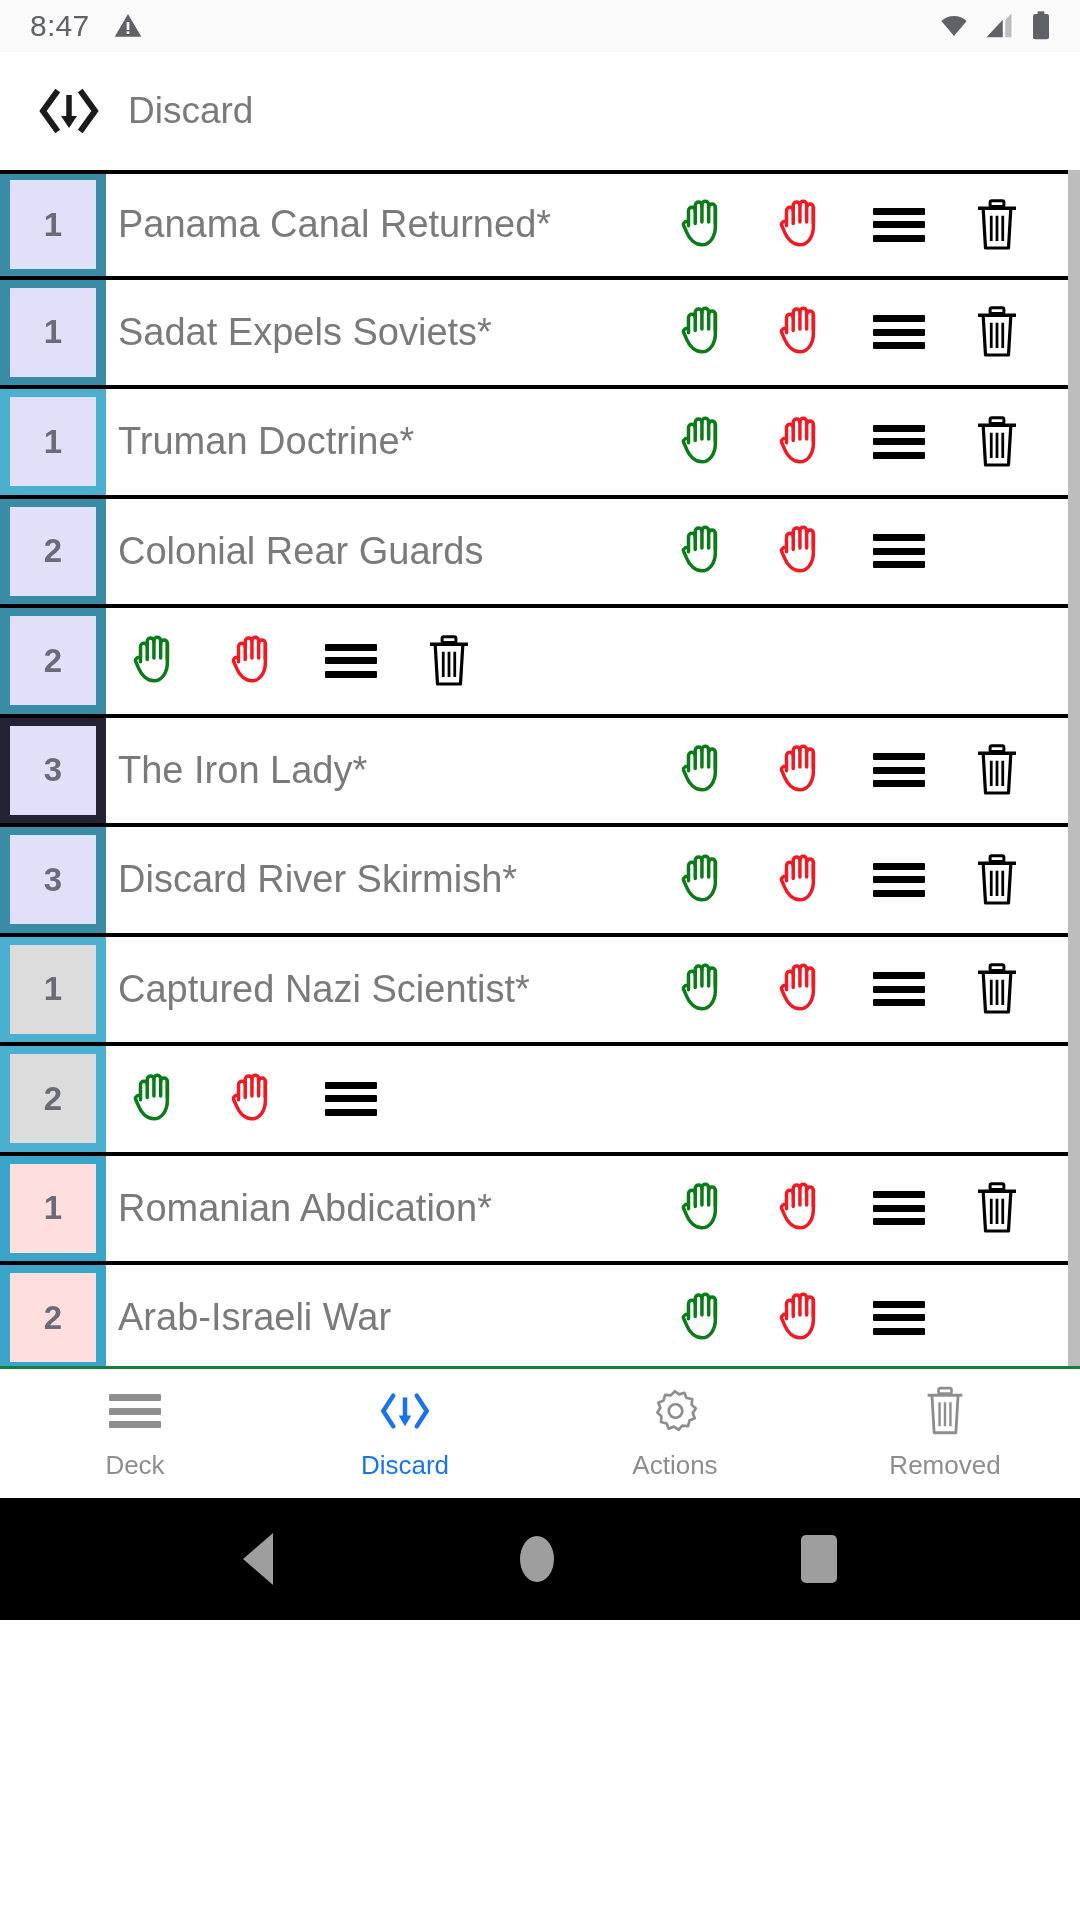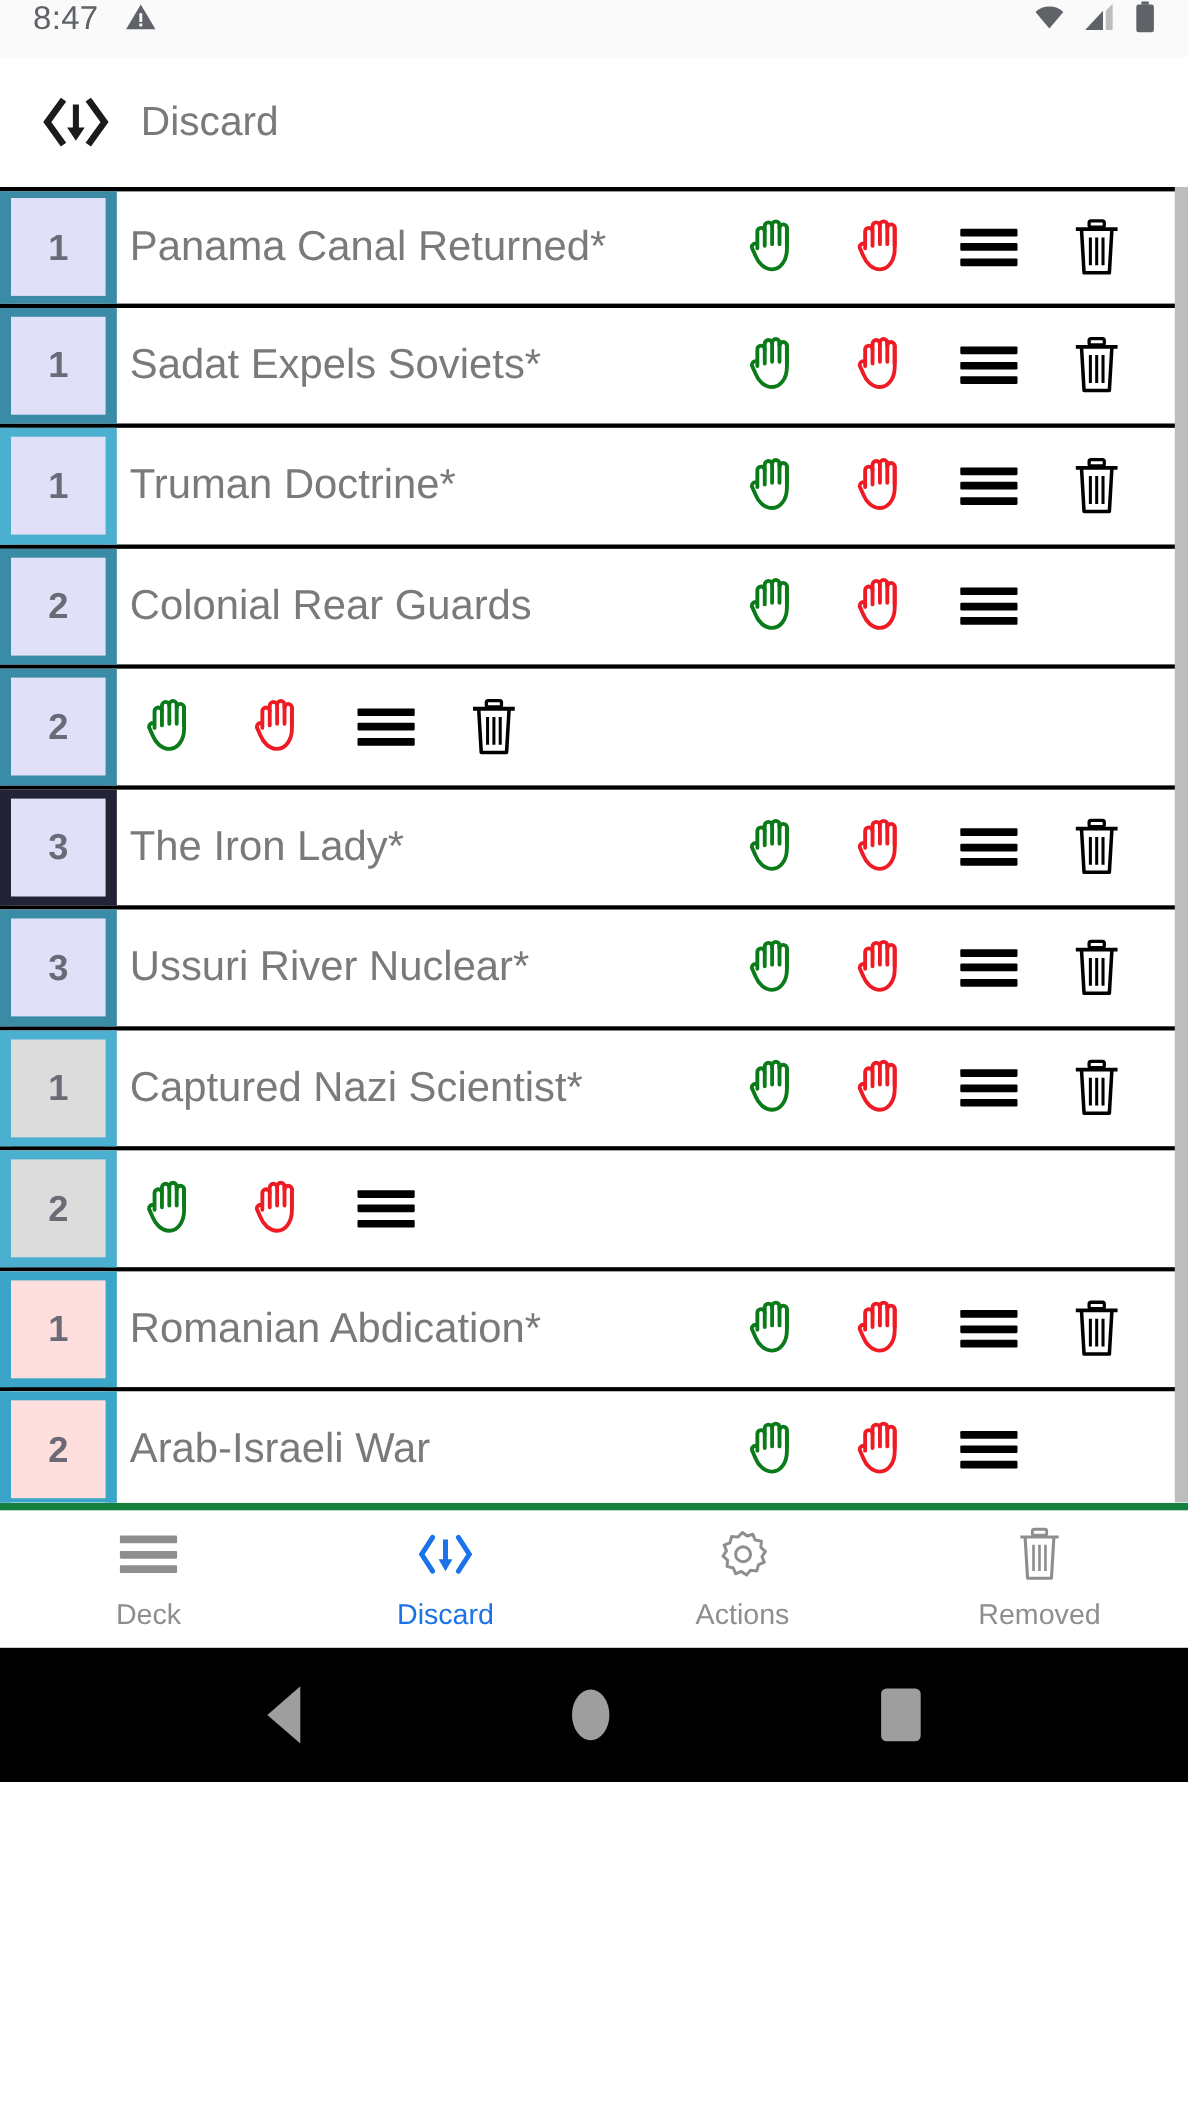--- a/index.html
+++ b/index.html
@@ -11,21 +11,21 @@
     background: #ffffff;
     overflow: hidden;
   }
 
   
   .status-bar {
     height: 52px;
     width: 100%;
     background: #fafafa;
     display: flex;
-    align-items: flex-start;
+    align-items: center;
     padding: 0 26px 0 30px;
     position: relative;
   }
   .status-time {
     font-size: 30px;
     color: #5f6368;
     letter-spacing: 0.3px;
   }
   .status-left-icons {
     display: flex;
@@ -152,21 +152,21 @@
     display: block;
     height: 7px;
     background: #000000;
     border-radius: 1px;
   }
 
   
   .bottom-nav {
     height: 132px;
     background: #ffffff;
-    border-top: 7px solid #15803d;
+    border-top: 3px solid #15803d;
     display: flex;
     align-items: stretch;
   }
   .nav-item {
     flex: 1;
     display: flex;
     flex-direction: column;
     align-items: center;
     justify-content: center;
     gap: 14px;
@@ -463,21 +463,21 @@
               <path d="M8 9 L10 43 H30 L32 9" stroke="#000" stroke-width="2.8" fill="none" stroke-linejoin="round"></path>
               <path d="M15 15 V37 M20 15 V37 M25 15 V37" stroke="#000" stroke-width="2.4"></path>
             </svg>
           </span>
         </div>
       </div>
       <div class="card-row">
         <div class="ops-badge" style="border-left-color:#3a8ba5;border-right-color:#3a8ba5;background:#3a8ba5;">
           <span class="ops-inner" style="background:#e0e0f8;">3</span>
         </div>
-        <div class="card-title">Ussuri River Nuclear*</div>
+        <div class="card-title">Discard River Skirmish*</div>
         <div class="card-actions">
           <span class="act-btn">
             <svg width="52" height="58" viewBox="0 0 34 38">
               <path d="M7.5 19.5 V9.5 a2.2 2.2 0 0 1 4.4 0 V6.2 a2.2 2.2 0 0 1 4.4 0 V5.6 a2.2 2.2 0 0 1 4.4 0 V7.4 a2.2 2.2 0 0 1 4.4 0 V20 c0 7-4 12-8.8 12 S8 28 6.4 24 l-2.2-5 a2.3 2.3 0 0 1 3.3-2.2 Z" fill="none" stroke="#0b7a19" stroke-width="2.3" stroke-linejoin="round" stroke-linecap="round"></path>
               <path d="M11.9 9.5 V18 M16.3 6.2 V17 M20.7 5.6 V17 M25.1 7.4 V18" fill="none" stroke="#0b7a19" stroke-width="2.3" stroke-linecap="round"></path>
             </svg>
           </span>
           <span class="act-btn">
             <svg width="52" height="58" viewBox="0 0 34 38">
               <path d="M7.5 19.5 V9.5 a2.2 2.2 0 0 1 4.4 0 V6.2 a2.2 2.2 0 0 1 4.4 0 V5.6 a2.2 2.2 0 0 1 4.4 0 V7.4 a2.2 2.2 0 0 1 4.4 0 V20 c0 7-4 12-8.8 12 S8 28 6.4 24 l-2.2-5 a2.3 2.3 0 0 1 3.3-2.2 Z" fill="none" stroke="#ee1b24" stroke-width="2.3" stroke-linejoin="round" stroke-linecap="round"></path>

